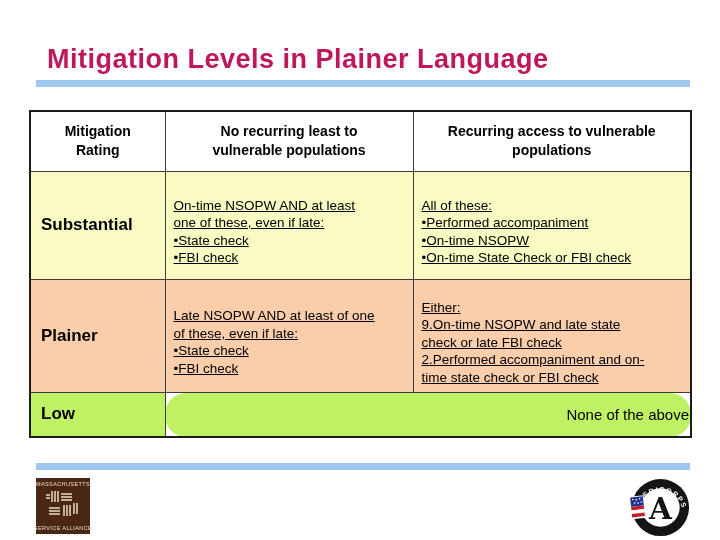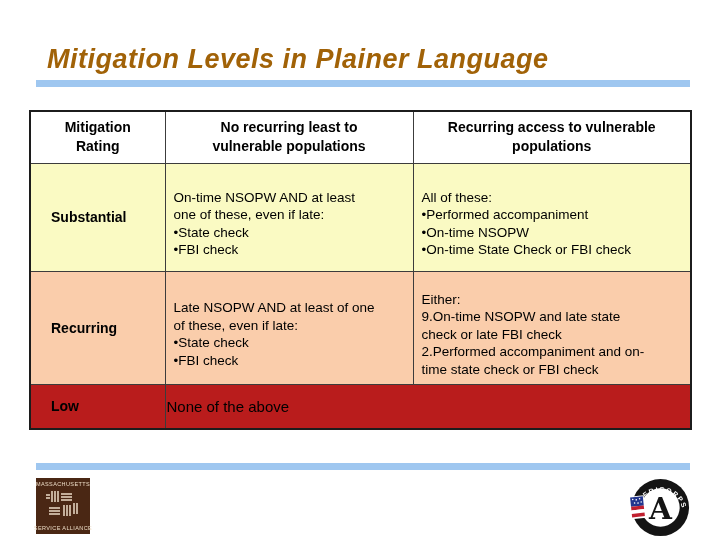--- a/index.html
+++ b/index.html
@@ -34,47 +34,49 @@
     width: 661px;
     border-collapse: collapse;
     table-layout: fixed;
     border: 2px solid #1c1c1c;
   }
   table.mitigation td {
     border: 1px solid #3c3c3c;
     vertical-align: middle;
     background: transparent;
   }
-  tr.r-header { height: 52px;  background: #ffffff; }
+  tr.r-header { height: 60px;  background: #ffffff; }
   tr.r-sub    { height: 108px; }
   tr.r-mod    { height: 110px; }
   tr.r-low    { height: 44px;  }
 
   td.header-cell {
     font-weight: bold;
     font-size: 14px;
     line-height: 19px;
     text-align: center;
     white-space: pre-line;
     padding: 4px;
   }
   td.rating-cell {
     font-weight: bold;
-    font-size: 14px;
-    padding-left: 20px;
+    font-size: 17px;
+    padding-left: 10px;
   }
   td.body-cell {
     font-size: 13.5px;
     line-height: 17.5px;
     white-space: pre-line;
     padding: 19px 6px 6px 8px;
+    text-decoration: underline;
   }
   td.span-cell {
     font-size: 15px;
-    text-align: left;
+    text-align: right;
+    border-radius: 21px;
   }
 
   .msa-logo {
     position: absolute;
     left: 36px; top: 478px;
     width: 54px; height: 56px;
     display: flex;
     flex-direction: column;
     align-items: center;
     justify-content: space-between;
@@ -90,21 +92,21 @@
   }
   .americorps-logo {
     position: absolute;
     left: 628px; top: 477px;
     width: 63px; height: 63px;
   }
 </style>
 </head>
 <body>
 
-<div class="slide-title" style="color: #a16207; font-style: italic;">Mitigation Levels in Plainer Language</div>
+<div class="slide-title" style="color: #be185d;">Mitigation Levels in Plainer Language</div>
 
 <div class="accent-bar bar-top" style="background-color: rgb(159, 199, 240);"></div>
 
 <table class="mitigation">
   <colgroup>
     <col style="width:135px">
     <col style="width:248px">
     <col style="width:278px">
   </colgroup>
   <tbody>
@@ -121,32 +123,32 @@
     <td class="body-cell">On-time NSOPW AND at least
 one of these, even if late:
 •State check
 •FBI check</td>
     <td class="body-cell">All of these:
 •Performed accompaniment
 •On-time NSOPW
 •On-time State Check or FBI check</td>
   </tr>
   <tr class="r-mod" style="background-color: rgb(250, 205, 171);">
-    <td class="rating-cell">Recurring</td>
+    <td class="rating-cell">Plainer</td>
     <td class="body-cell">Late NSOPW AND at least of one
 of these, even if late:
 •State check
 •FBI check</td>
     <td class="body-cell">Either:
 9.On-time NSOPW and late state
 check or late FBI check
 2.Performed accompaniment and on-
 time state check or FBI check</td>
   </tr>
-  <tr class="r-low" style="background-color: #b91c1c;">
+  <tr class="r-low" style="background-color: #bef264;">
     <td class="rating-cell">Low</td>
     <td class="span-cell" colspan="2">None of the above</td>
   </tr>
 </tbody>
   </table>
 
 <div class="accent-bar bar-bottom" style="background-color: rgb(159, 199, 240);"></div>
 
 <div class="msa-logo" style="background-color: rgb(74, 39, 20);">
   <div class="msa-text">MASSACHUSETTS</div>

